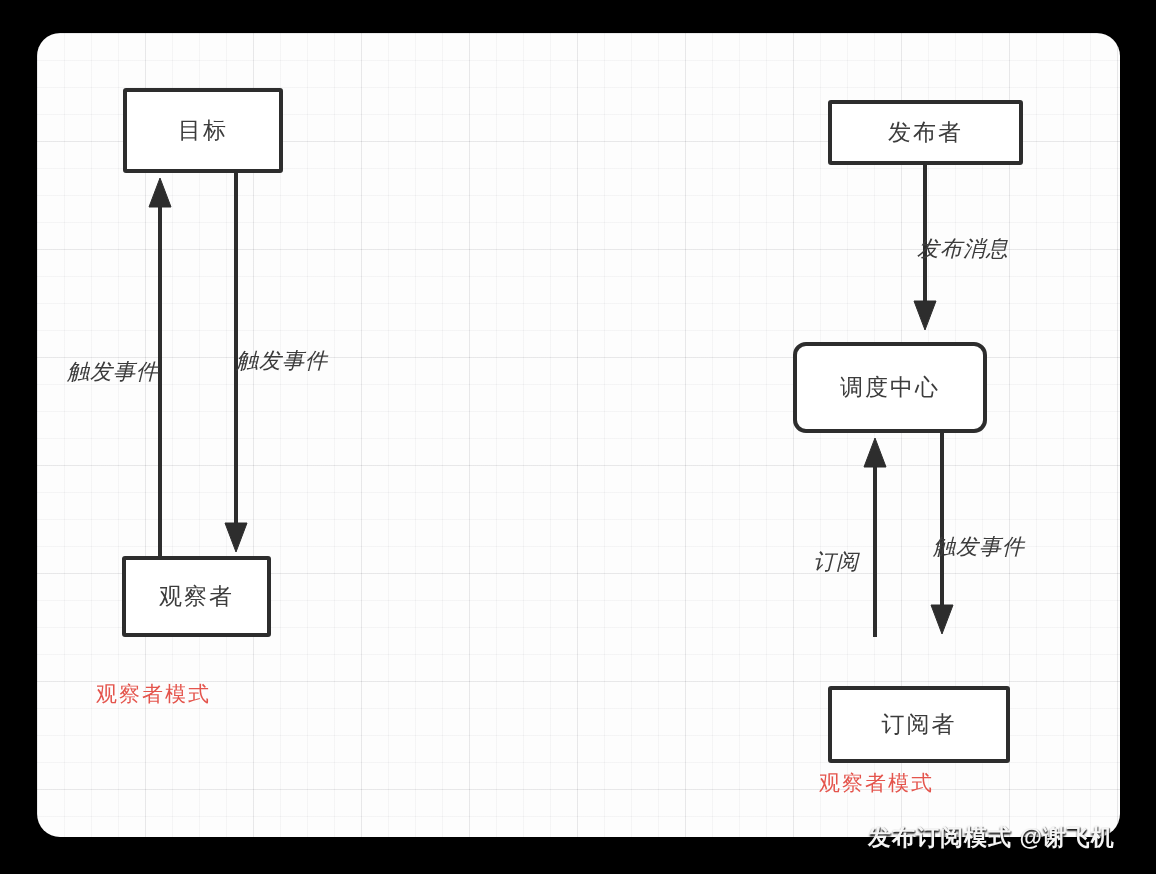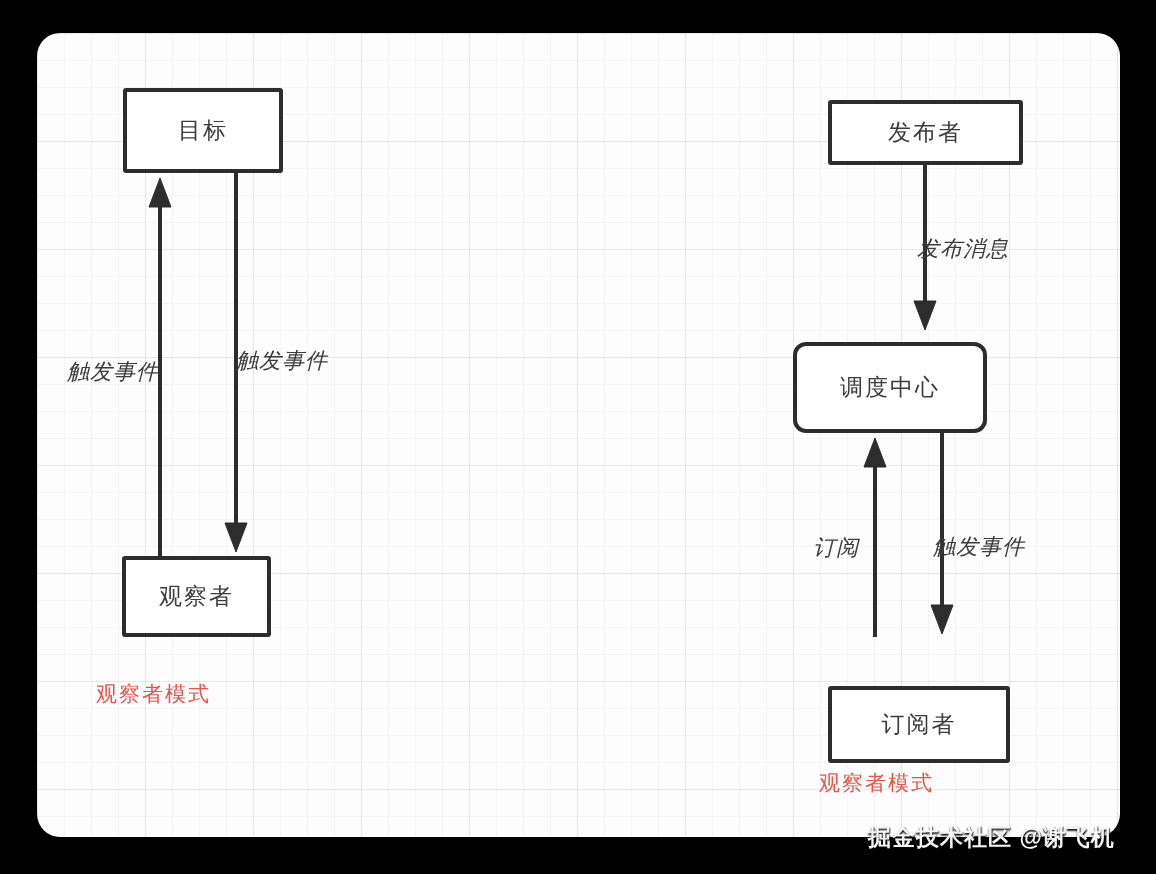--- a/index.html
+++ b/index.html
@@ -63,21 +63,21 @@
     font-size: 22px;
     color: #3c3c3c;
     letter-spacing: 1px;
     white-space: nowrap;
     z-index: 3;
     font-style: italic;
   }
   .lbl-subscribe-target { left: 30px;  top: 324px; }
   .lbl-trigger-left     { left: 199px; top: 313px; }
   .lbl-publish-msg      { left: 880px; top: 201px; }
-  .lbl-subscribe        { left: 776px; top: 500px; }
+  .lbl-subscribe        { left: 776px; top: 514px; }
   .lbl-trigger-right    { left: 896px; top: 499px; }
   .caption {
     position: absolute;
     font-size: 21px;
     color: #e4544c;
     letter-spacing: 2px;
     white-space: nowrap;
     z-index: 3;
   }
   .caption-observer { left: 59px;  top: 647px; }
@@ -147,14 +147,14 @@
     <div class="node node-subscriber">
       <span>订阅者</span>
     </div>
     <div class="edge-label lbl-publish-msg">发布消息</div>
     <div class="edge-label lbl-subscribe">订阅</div>
     <div class="edge-label lbl-trigger-right">触发事件</div>
     <div class="caption caption-pubsub">观察者模式</div>
 
   </div>
 
-  <div class="watermark">掘金技术社区 @谢飞机</div>
+  <div class="watermark">发布订阅模式 @谢飞机</div>
 </div>
 
 </body></html>

